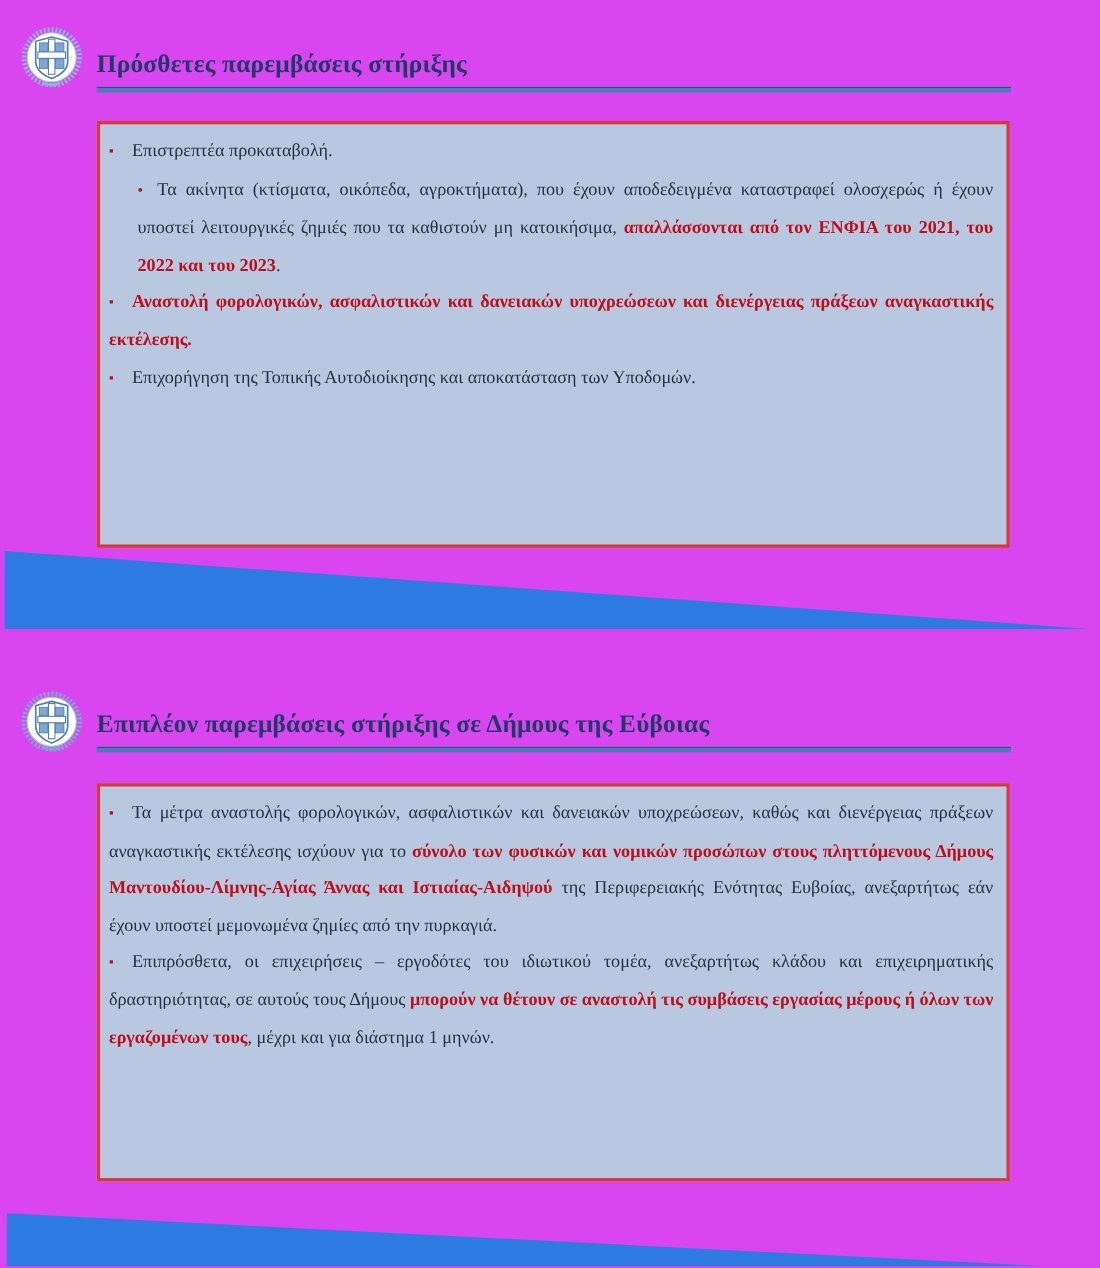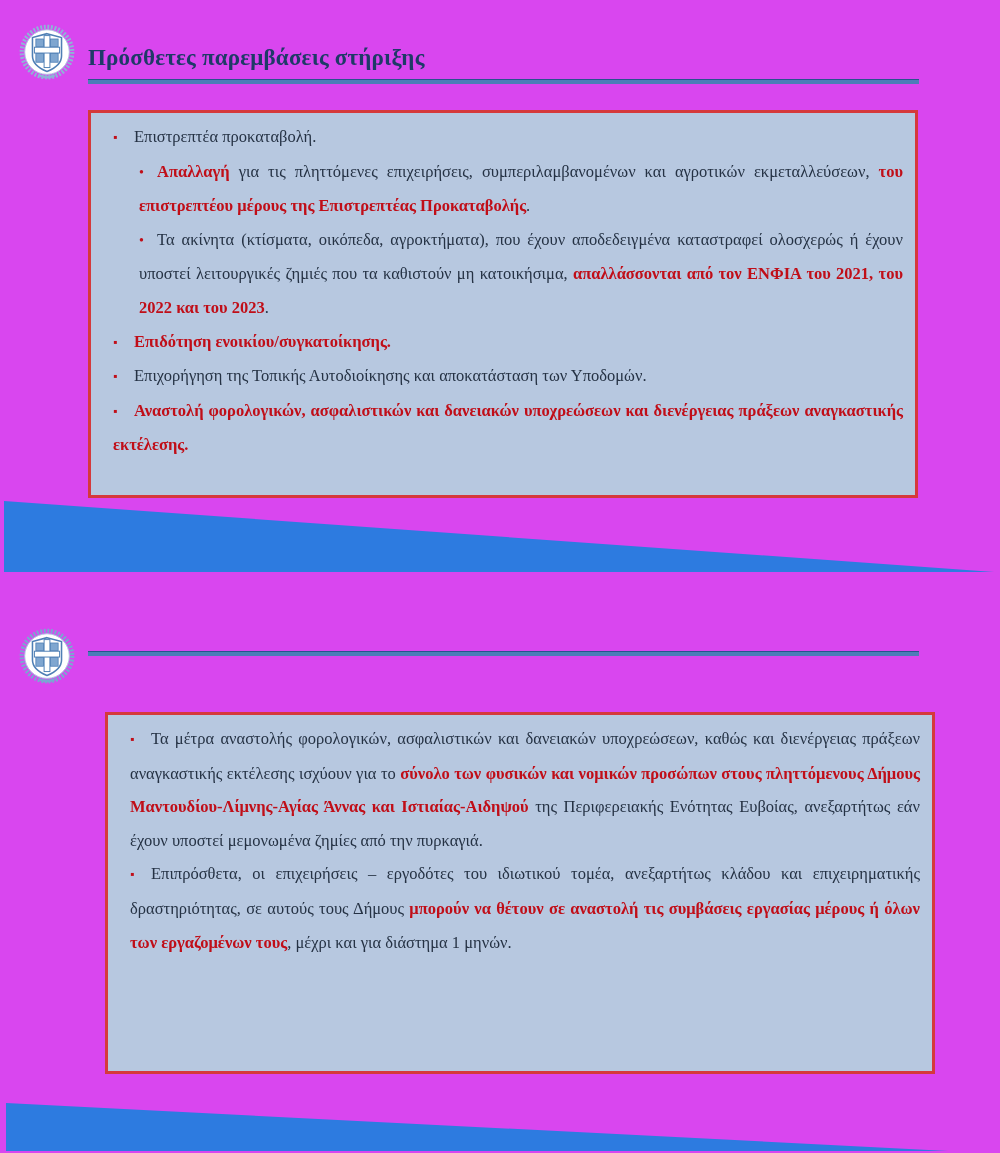--- a/index.html
+++ b/index.html
@@ -25,21 +25,21 @@
     margin-top:7px;
     background:#4d7cb8;
     border-top:1px solid #27548c;
   }
   .content-box{
     position:absolute;
     left:88px;width:830px;
     box-sizing:border-box;
     background:#b7c8e0;
     border:3px solid #d5393b;
-    padding:7px 12px 0 22px;
+    padding:7px 12px 0 8px;
     font-size:16.5px;
     line-height:33.6px;
     color:#253244;
     text-align:justify;
     overflow:hidden;
   }
   .content-box p{margin:0;}
   .content-box p.level2{padding-left:26px;}
   .marker{
     color:#c00e18;
@@ -73,25 +73,23 @@
     </svg>
   </div>
 
   <div class="title-wrap" style="top:44px;">
     <h2 class="slide-title">Πρόσθετες παρεμβάσεις στήριξης</h2>
     <div class="title-rule"></div>
   </div>
 
   <div class="content-box" style="top:110px;height:388px;">
       <p class="level1"><span class="marker">▪</span><span class="seg">Επιστρεπτέα προκαταβολή.</span></p>
-      <p class="level2"><span class="marker">•</span><span class="seg red">Απαλλαγή</span><span class="seg"> για τις πληττόμενες επιχειρήσεις, συμπεριλαμβανομένων και αγροτικών εκμεταλλεύσεων, </span><span class="seg red">του επιστρεπτέου μέρους της Επιστρεπτέας Προκαταβολής</span><span class="seg">.</span></p>
       <p class="level2"><span class="marker">•</span><span class="seg">Τα ακίνητα (κτίσματα, οικόπεδα, αγροκτήματα), που έχουν αποδεδειγμένα καταστραφεί ολοσχερώς ή έχουν υποστεί λειτουργικές ζημιές που τα καθιστούν μη κατοικήσιμα, </span><span class="seg red">απαλλάσσονται από τον ΕΝΦΙΑ του 2021, του 2022 και του 2023</span><span class="seg">.</span></p>
-      <p class="level1"><span class="marker">▪</span><span class="seg red">Επιδότηση ενοικίου/συγκατοίκησης.</span></p>
+      <p class="level1"><span class="marker">▪</span><span class="seg red">Αναστολή φορολογικών, ασφαλιστικών και δανειακών υποχρεώσεων και διενέργειας πράξεων αναγκαστικής εκτέλεσης.</span></p>
       <p class="level1"><span class="marker">▪</span><span class="seg">Επιχορήγηση της Τοπικής Αυτοδιοίκησης και αποκατάσταση των Υποδομών.</span></p>
-      <p class="level1"><span class="marker">▪</span><span class="seg red">Αναστολή φορολογικών, ασφαλιστικών και δανειακών υποχρεώσεων και διενέργειας πράξεων αναγκαστικής εκτέλεσης.</span></p>
     </div>
 
   <svg class="wedge" style="left:4px;top:501px;" width="990" height="71" viewBox="0 0 990 71">
     <polygon points="0,0 990,71 0,71" fill="#2d7be0"></polygon>
   </svg>
 
   <div class="logo" style="left:16px;top:626px;">
     <svg width="62" height="64" viewBox="0 0 64 66">
       <circle cx="32" cy="31" r="26" fill="none" stroke="#7ba6d2" stroke-width="4.5" stroke-dasharray="2 1.7"></circle>
       <circle cx="32" cy="31" r="23" fill="#ffffff" stroke="#aec7e2" stroke-width="1"></circle>
@@ -100,24 +98,25 @@
       <rect x="35.5" y="17.5" width="8" height="8" fill="#7fa6d0" stroke="#4e7fb5" stroke-width="0.8"></rect>
       <rect x="20.5" y="32.5" width="8" height="9" fill="#7fa6d0" stroke="#4e7fb5" stroke-width="0.8"></rect>
       <rect x="35.5" y="32.5" width="8" height="9" fill="#7fa6d0" stroke="#4e7fb5" stroke-width="0.8"></rect>
       <rect x="29" y="14" width="6" height="33" fill="#ffffff" stroke="#4e7fb5" stroke-width="1"></rect>
       <rect x="19" y="26" width="26" height="6" fill="#ffffff" stroke="#4e7fb5" stroke-width="1"></rect>
       <path d="M24 55 q8 4 16 0" fill="none" stroke="#7ba6d2" stroke-width="2.5"></path>
     </svg>
   </div>
 
   <div class="title-wrap" style="top:644px;">
+    <h2 class="slide-title">Επιπλέον παρεμβάσεις στήριξης σε Δήμους της Εύβοιας</h2>
     <div class="title-rule"></div>
   </div>
 
-  <div class="content-box" style="top:712px;height:362px;margin-left:17px;">
+  <div class="content-box" style="top:712px;height:362px;">
       <p class="level1"><span class="marker">▪</span><span class="seg">Τα μέτρα αναστολής φορολογικών, ασφαλιστικών και δανειακών υποχρεώσεων, καθώς και διενέργειας πράξεων αναγκαστικής εκτέλεσης ισχύουν για το </span><span class="seg red">σύνολο των φυσικών και νομικών προσώπων στους πληττόμενους Δήμους Μαντουδίου-Λίμνης-Αγίας Άννας και Ιστιαίας-Αιδηψού</span><span class="seg"> της Περιφερειακής Ενότητας Ευβοίας, ανεξαρτήτως εάν έχουν υποστεί μεμονωμένα ζημίες από την πυρκαγιά.</span></p>
       <p class="level1"><span class="marker">▪</span><span class="seg">Επιπρόσθετα, οι επιχειρήσεις – εργοδότες του ιδιωτικού τομέα, ανεξαρτήτως κλάδου και επιχειρηματικής δραστηριότητας, σε αυτούς τους Δήμους </span><span class="seg red">μπορούν να θέτουν σε αναστολή τις συμβάσεις εργασίας μέρους ή όλων των εργαζομένων τους</span><span class="seg">, μέχρι και για διάστημα 1 μηνών.</span></p>
     </div>
 
   <svg class="wedge" style="left:6px;top:1103px;" width="942" height="50" viewBox="0 0 942 50">
     <polygon points="0,0 942,48 0,48" fill="#2d7be0"></polygon>
   </svg>
 
 </div>
 

